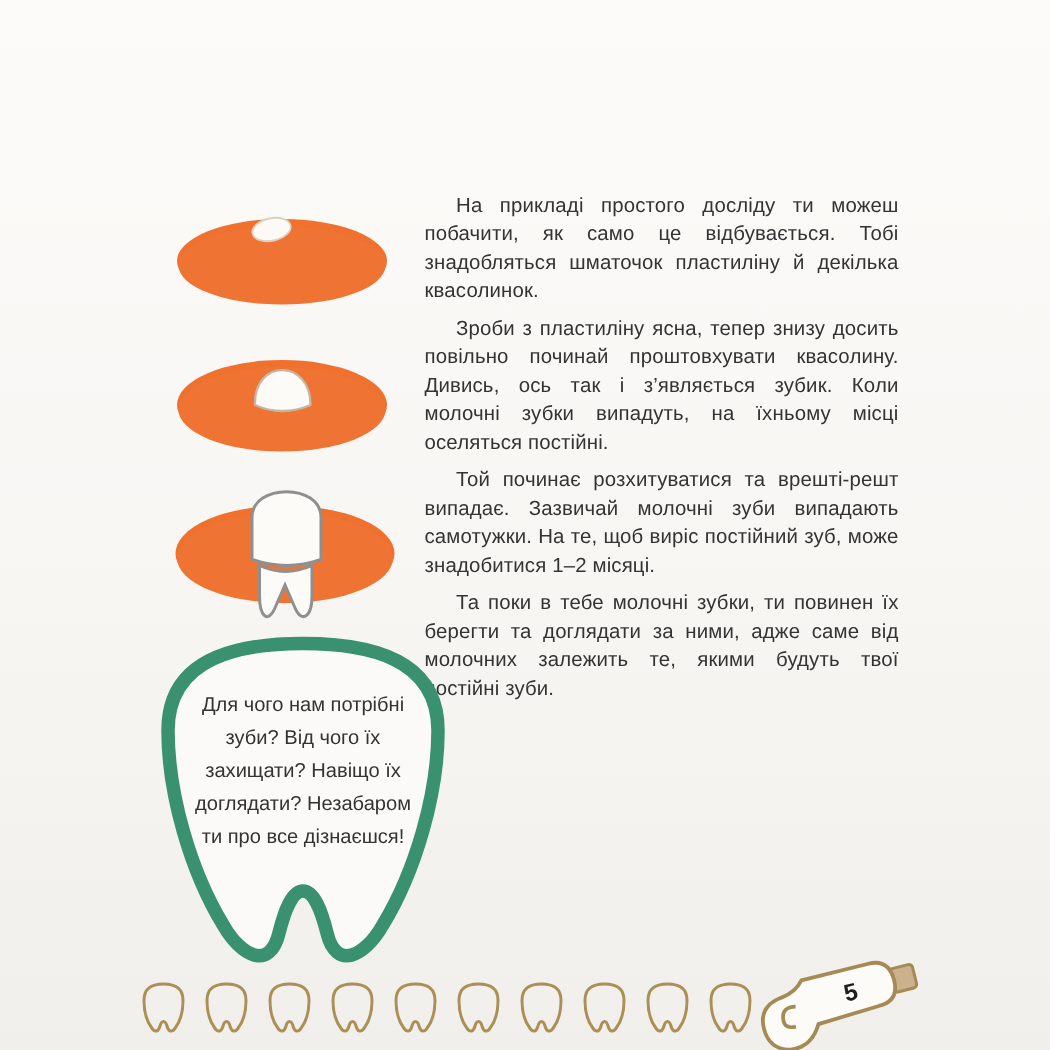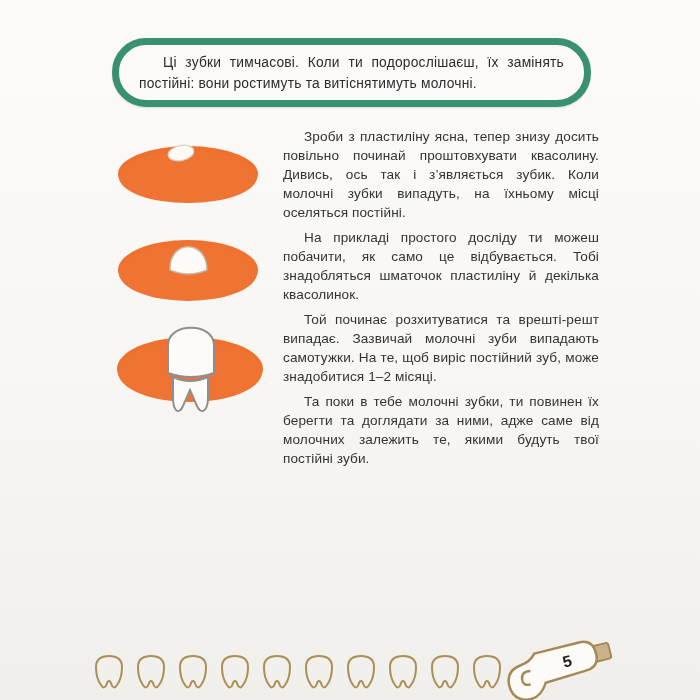--- a/index.html
+++ b/index.html
@@ -35,23 +35,20 @@
     font-size:13.4px;line-height:22px;text-align:center;color:#333;
   }
   .teeth-row{position:absolute;left:92px;top:654px;display:flex;gap:8px;}
   .page-marker{position:absolute;left:500px;top:626px;width:118px;height:74px;}
 </style>
 </head>
 <body>
 
 <div class="page">
 
-  <div class="intro-box">
-    <p>Ці зубки тимчасові. Коли ти подорослішаєш, їх замінять постійні: вони ростимуть та витіснятимуть молочні.</p>
-  </div>
 
   <div class="figures">
     <svg class="fig fig1" width="156" height="72" viewBox="0 0 156 72">
       <ellipse cx="78" cy="38" rx="70" ry="28" fill="#f0702e"></ellipse>
       <ellipse cx="78" cy="41" rx="69" ry="26" fill="#ef7434"></ellipse>
       <ellipse cx="71" cy="17" rx="13" ry="7.5" fill="#fbfaf7" stroke="#ddd0bd" stroke-width="1.2" transform="rotate(-12 71 17)"></ellipse>
     </svg>
     <svg class="fig fig2" width="156" height="78" viewBox="0 0 156 78">
       <ellipse cx="78" cy="44" rx="70" ry="30" fill="#f0702e"></ellipse>
       <ellipse cx="78" cy="47" rx="69" ry="28" fill="#ef7434"></ellipse>
@@ -59,26 +56,35 @@
     </svg>
     <svg class="fig fig3" width="162" height="106" viewBox="0 0 162 106">
       <ellipse cx="80" cy="52" rx="73" ry="32" fill="#f0702e"></ellipse>
       <ellipse cx="80" cy="55" rx="72" ry="30" fill="#ef7434"></ellipse>
       <path d="M 58 56 L 58 28 C 58 5 104 5 104 28 L 104 56 Q 81 64 58 56 Z" fill="#fcfbf8" stroke="#8f8f8f" stroke-width="2"></path>
       <path d="M 63 60 L 63 80 C 63 95 69 98 73 89 L 80 73 L 87 89 C 91 98 98 95 98 80 L 98 60 Q 80 68 63 60 Z" fill="#fcfbf8" stroke="#8f8f8f" stroke-width="2"></path>
     </svg>
   </div>
 
   <div class="body-text">
+    <p>На прикладі простого досліду ти можеш побачити, як само це відбувається. Тобі знадобляться шматочок пластиліну й декілька квасолинок.</p>
     <p>Зроби з пластиліну ясна, тепер знизу досить повільно починай проштовхувати квасолину. Дивись, ось так і з’являється зубик. Коли молочні зубки випадуть, на їхньому місці оселяться постійні.</p>
-    <p>На прикладі простого досліду ти можеш побачити, як само це відбувається. Тобі знадобляться шматочок пластиліну й декілька квасолинок.</p>
     <p>Той починає розхитуватися та врешті-решт випадає. Зазвичай молочні зуби випадають самотужки. На те, щоб виріс постійний зуб, може знадобитися 1–2 місяці.</p>
     <p>Та поки в тебе молочні зубки, ти повинен їх берегти та доглядати за ними, адже саме від молочних залежить те, якими будуть твої постійні зуби.</p>
   </div>
 
+  <div class="tooth-bubble">
+    <svg width="196" height="244" viewBox="0 0 196 244">
+      <path d="M 98 8 C 138 8 188 16 188 66 C 188 108 173 160 151 196
+               C 139 217 120 226 114 201 C 110 185 105 173 98 173
+               C 91 173 86 185 82 201 C 76 226 57 217 45 196
+               C 23 160 8 108 8 66 C 8 16 58 8 98 8 Z" fill="#fbfaf8" stroke="#3a9170" stroke-width="9"></path>
+    </svg>
+    <div class="bubble-text">Для чого нам потрібні зуби? Від чого їх захищати? Навіщо їх доглядати? Незабаром ти про все дізнаєшся!</div>
+  </div>
 
   <div class="teeth-row">
     <svg width="34" height="38" viewBox="0 0 34 38">
         <path d="M 4 13 C 4 4 10 2 17 2 C 24 2 30 4 30 13 C 30 20 28 27 25 31 C 23 34.5 20.5 34 19.5 30.5 C 18.8 28 18 27 17 27 C 16 27 15.2 28 14.5 30.5 C 13.5 34 11 34.5 9 31 C 6 27 4 20 4 13 Z" fill="none" stroke="#ab8f55" stroke-width="2"></path>
       </svg>
     <svg width="34" height="38" viewBox="0 0 34 38">
         <path d="M 4 13 C 4 4 10 2 17 2 C 24 2 30 4 30 13 C 30 20 28 27 25 31 C 23 34.5 20.5 34 19.5 30.5 C 18.8 28 18 27 17 27 C 16 27 15.2 28 14.5 30.5 C 13.5 34 11 34.5 9 31 C 6 27 4 20 4 13 Z" fill="none" stroke="#ab8f55" stroke-width="2"></path>
       </svg>
     <svg width="34" height="38" viewBox="0 0 34 38">
         <path d="M 4 13 C 4 4 10 2 17 2 C 24 2 30 4 30 13 C 30 20 28 27 25 31 C 23 34.5 20.5 34 19.5 30.5 C 18.8 28 18 27 17 27 C 16 27 15.2 28 14.5 30.5 C 13.5 34 11 34.5 9 31 C 6 27 4 20 4 13 Z" fill="none" stroke="#ab8f55" stroke-width="2"></path>

